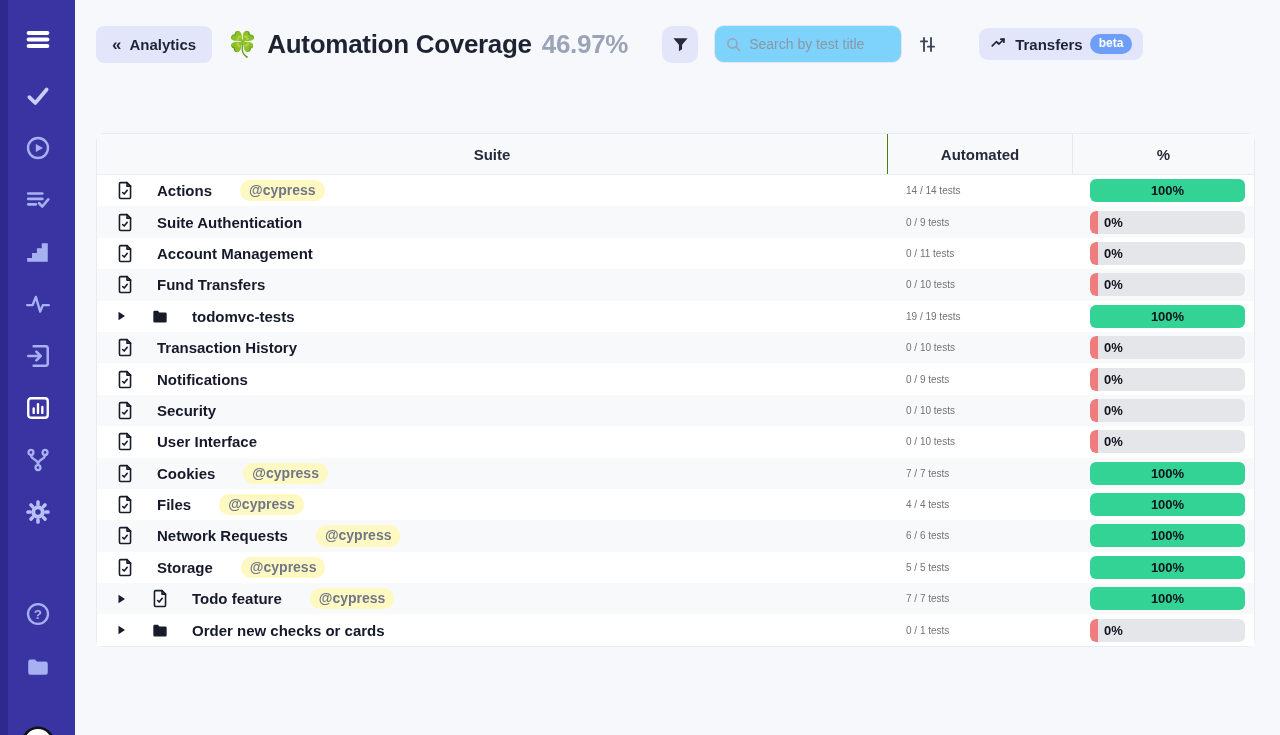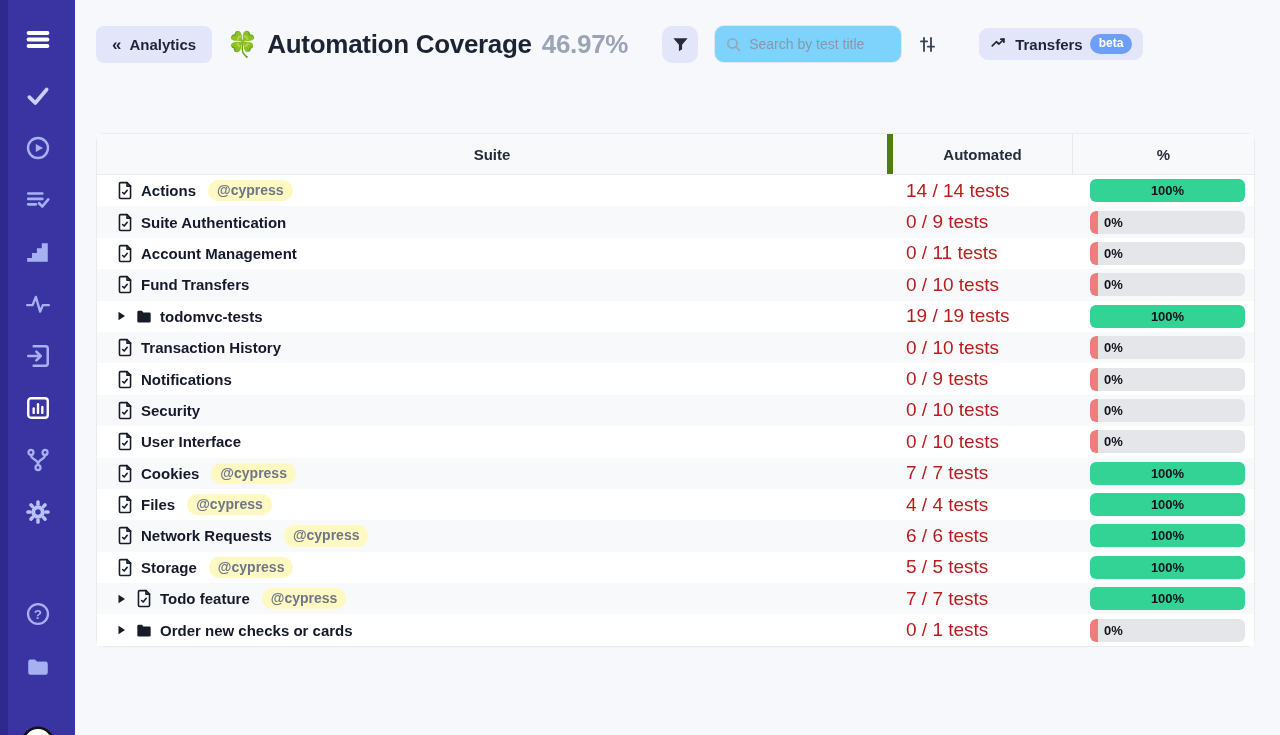--- a/index.html
+++ b/index.html
@@ -32,31 +32,31 @@
   .adjust-btn { margin-left:15px; background:none; border:none; cursor:pointer; display:flex; align-items:center; }
   .timeline-btn { margin-left:41px; display:flex; align-items:center; gap:7px; background:#e3e6fb; border:none; border-radius:9px; padding:0 11px; height:32px; cursor:pointer; font-family:inherit; }
   .timeline-label { font-size:15px; font-weight:700; color:#1e2433; }
   .beta-badge { background:#6d9ff8; color:#fff; font-size:12px; font-weight:700; border-radius:10px; padding:3px 9px; line-height:1.1; }
 
   
   .table-card { margin:69px 25px 3px 21px; background:#fff; border:1px solid #e9ebf1; border-radius:8px; }
   .thead { display:flex; height:41px; background:#f8f9fb; border-bottom:1px solid #e9ebf1; }
   .th { display:flex; align-items:center; justify-content:center; font-size:15px; font-weight:700; color:#252b3a; }
   .th-suite { width:790px; }
-  .th-auto  { width:185px; border-left:6px solid #4d7c0f; }
+  .th-auto  { width:185px; border-left:1px solid #4d7c0f; }
   .th-pct   { width:182px; border-left:1px solid #e5e8ee; }
   .trow { display:flex; height:31.4px; align-items:center; background:#fff; cursor:pointer; }
   .trow.even { background:#f8f9fb; }
-  .cell-suite { width:790px; display:flex; align-items:center; padding-left:20px; gap:8px; }
+  .cell-suite { width:790px; display:flex; align-items:center; padding-left:20px; gap:24px; }
   .caret { display:flex; align-items:center; margin-right:2px; }
   .ficon { display:flex; align-items:center; }
   .sname { font-size:15px; font-weight:700; color:#15192a; white-space:nowrap; }
   .trow.is-file .sname { font-weight:600; }
   .stag { background:#fef9c3; color:#6e7687; font-size:14px; font-weight:600; border-radius:10px; padding:3px 9px; margin-left:4px; line-height:1.1; }
-  .cell-auto { width:185px; font-size:19px; color:#b91c1c; padding-left:19px; }
+  .cell-auto { width:185px; font-size:10px; color:#737373; padding-left:19px; }
   .cell-pct { width:182px; padding:0 9px 0 18px; }
   .bar { height:23px; border-radius:6px; display:flex; align-items:center; overflow:hidden; position:relative; }
   .bar.full { background:#33d295; justify-content:center; }
   .bar.zero { background:#e5e6e9; }
   .sliver { display:none; }
   .bar.zero .sliver { display:block; width:8px; height:100%; background:#ef7d7d; border-radius:6px 0 0 6px; flex:0 0 auto; }
   .plabel { font-size:13px; font-weight:700; color:#10131c; }
   .bar.zero .plabel { margin-left:6px; }
 </style>
 </head>

